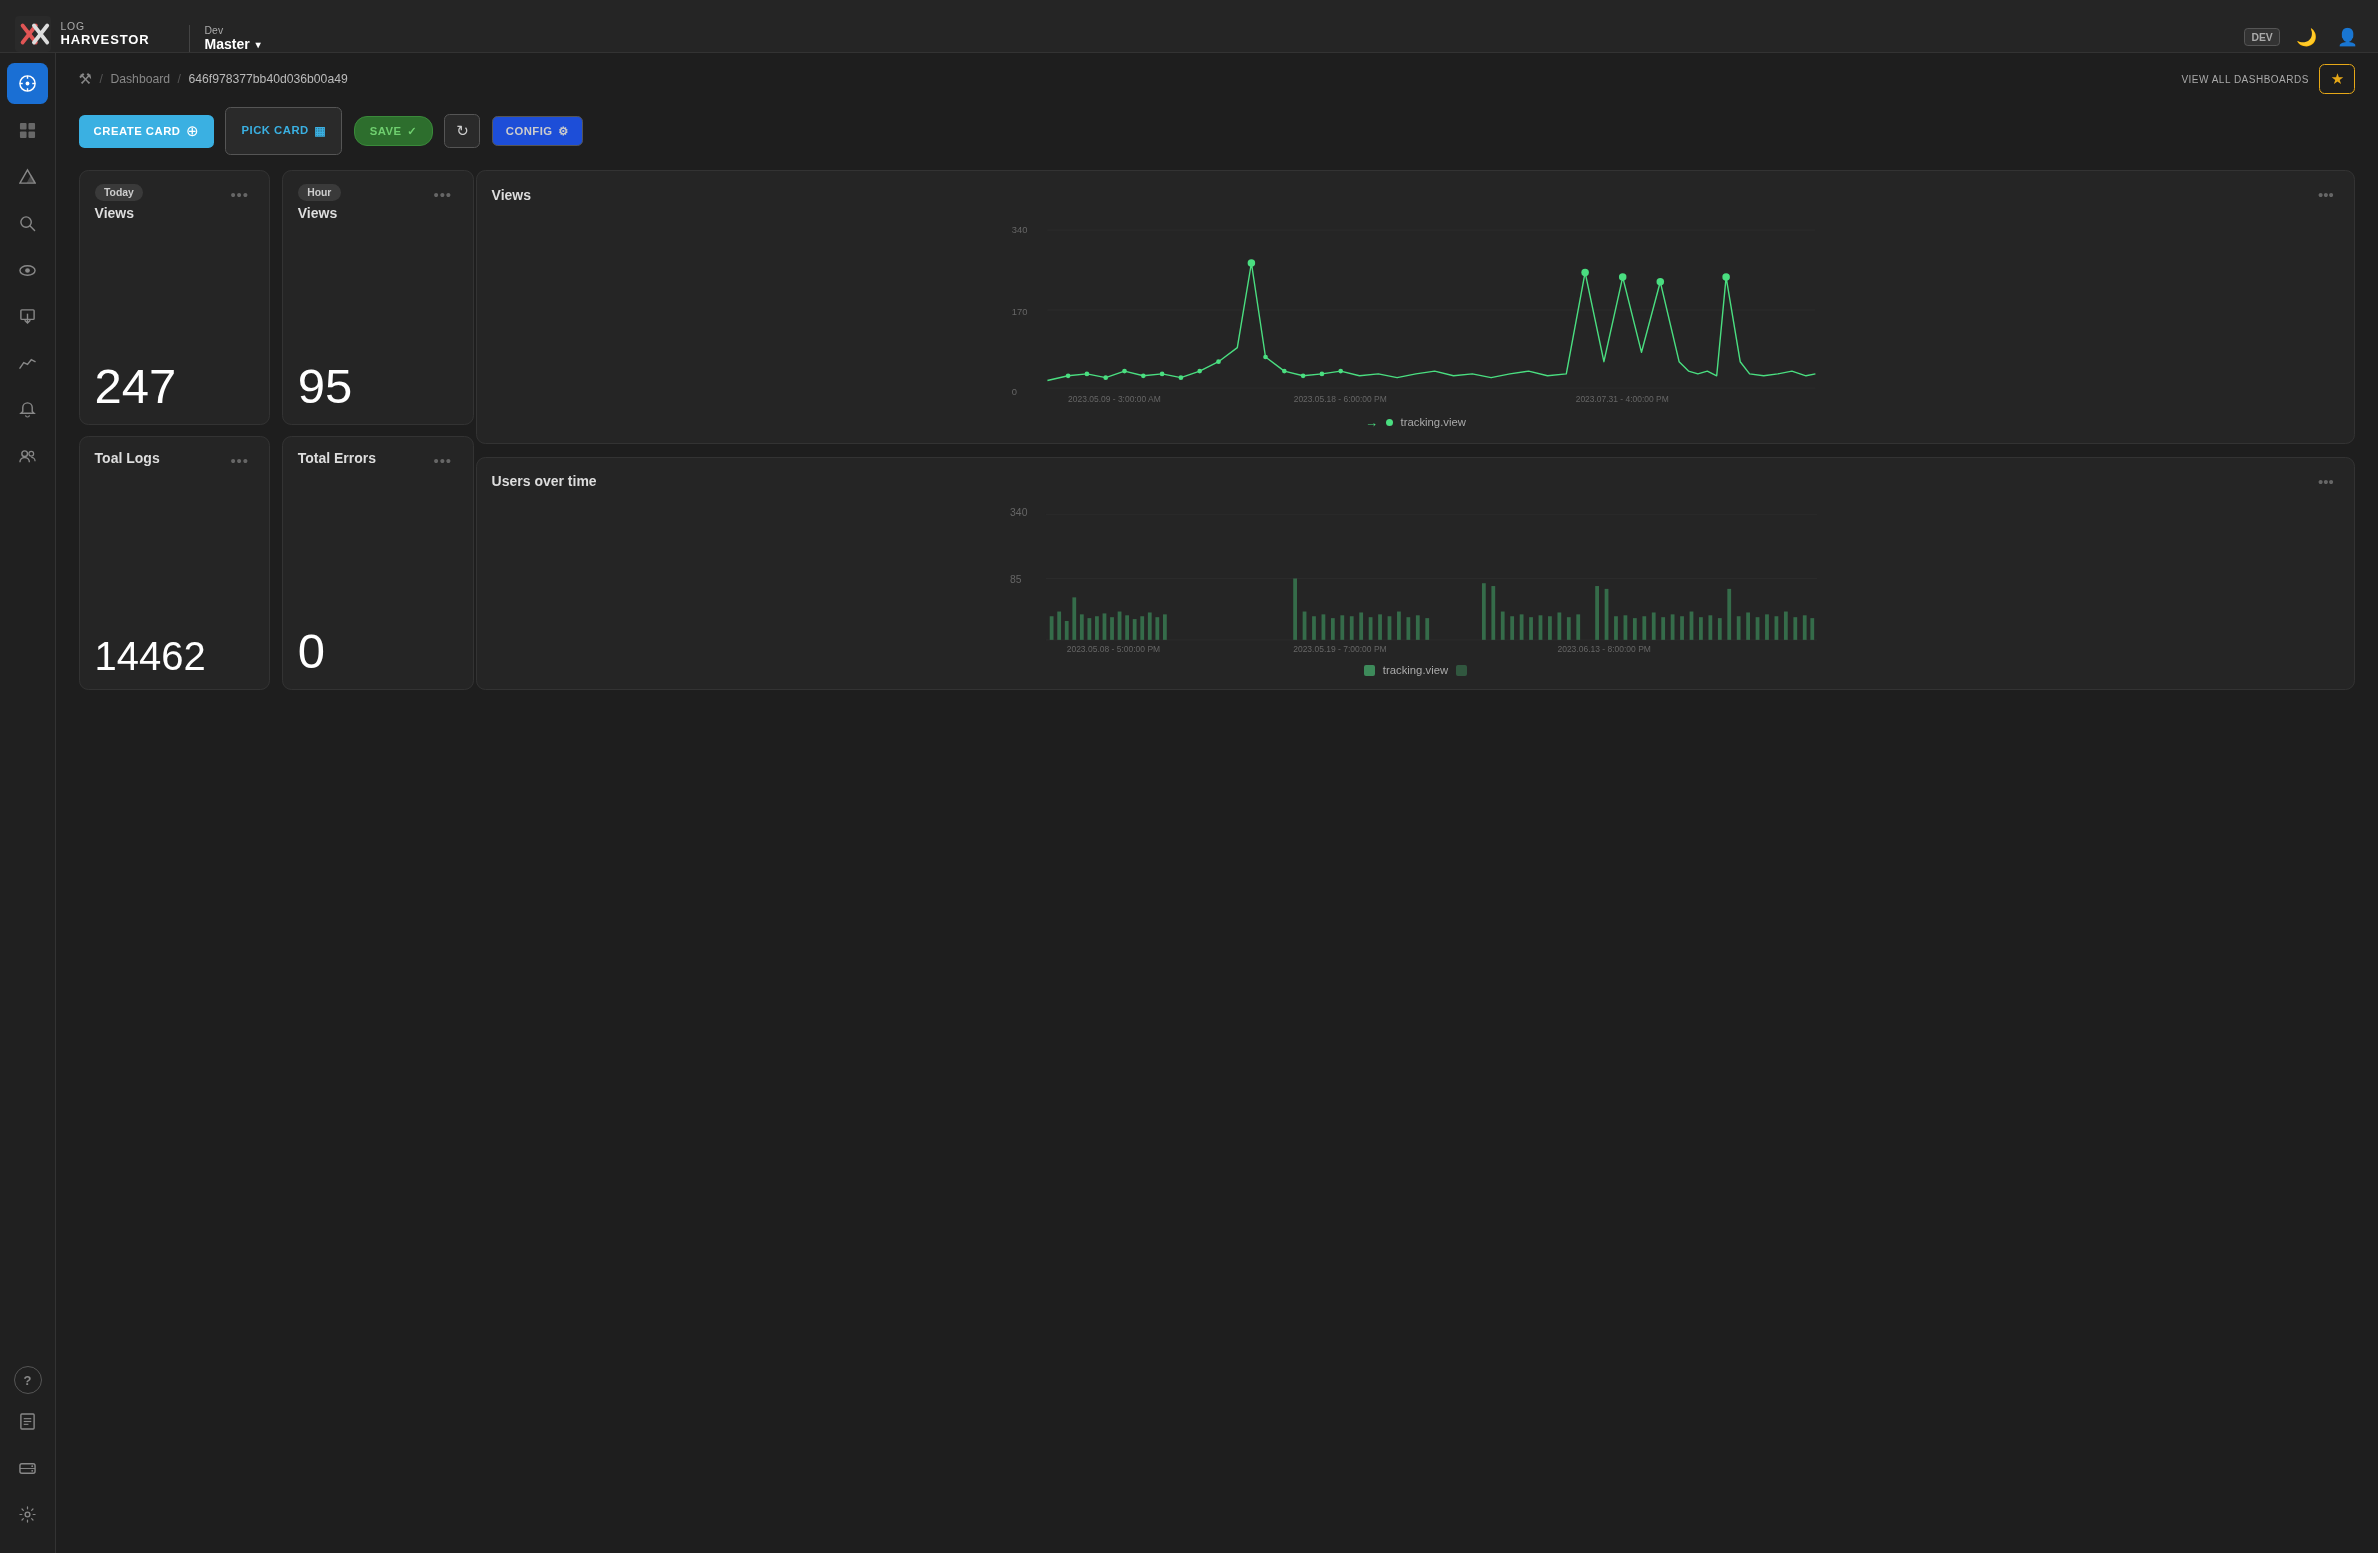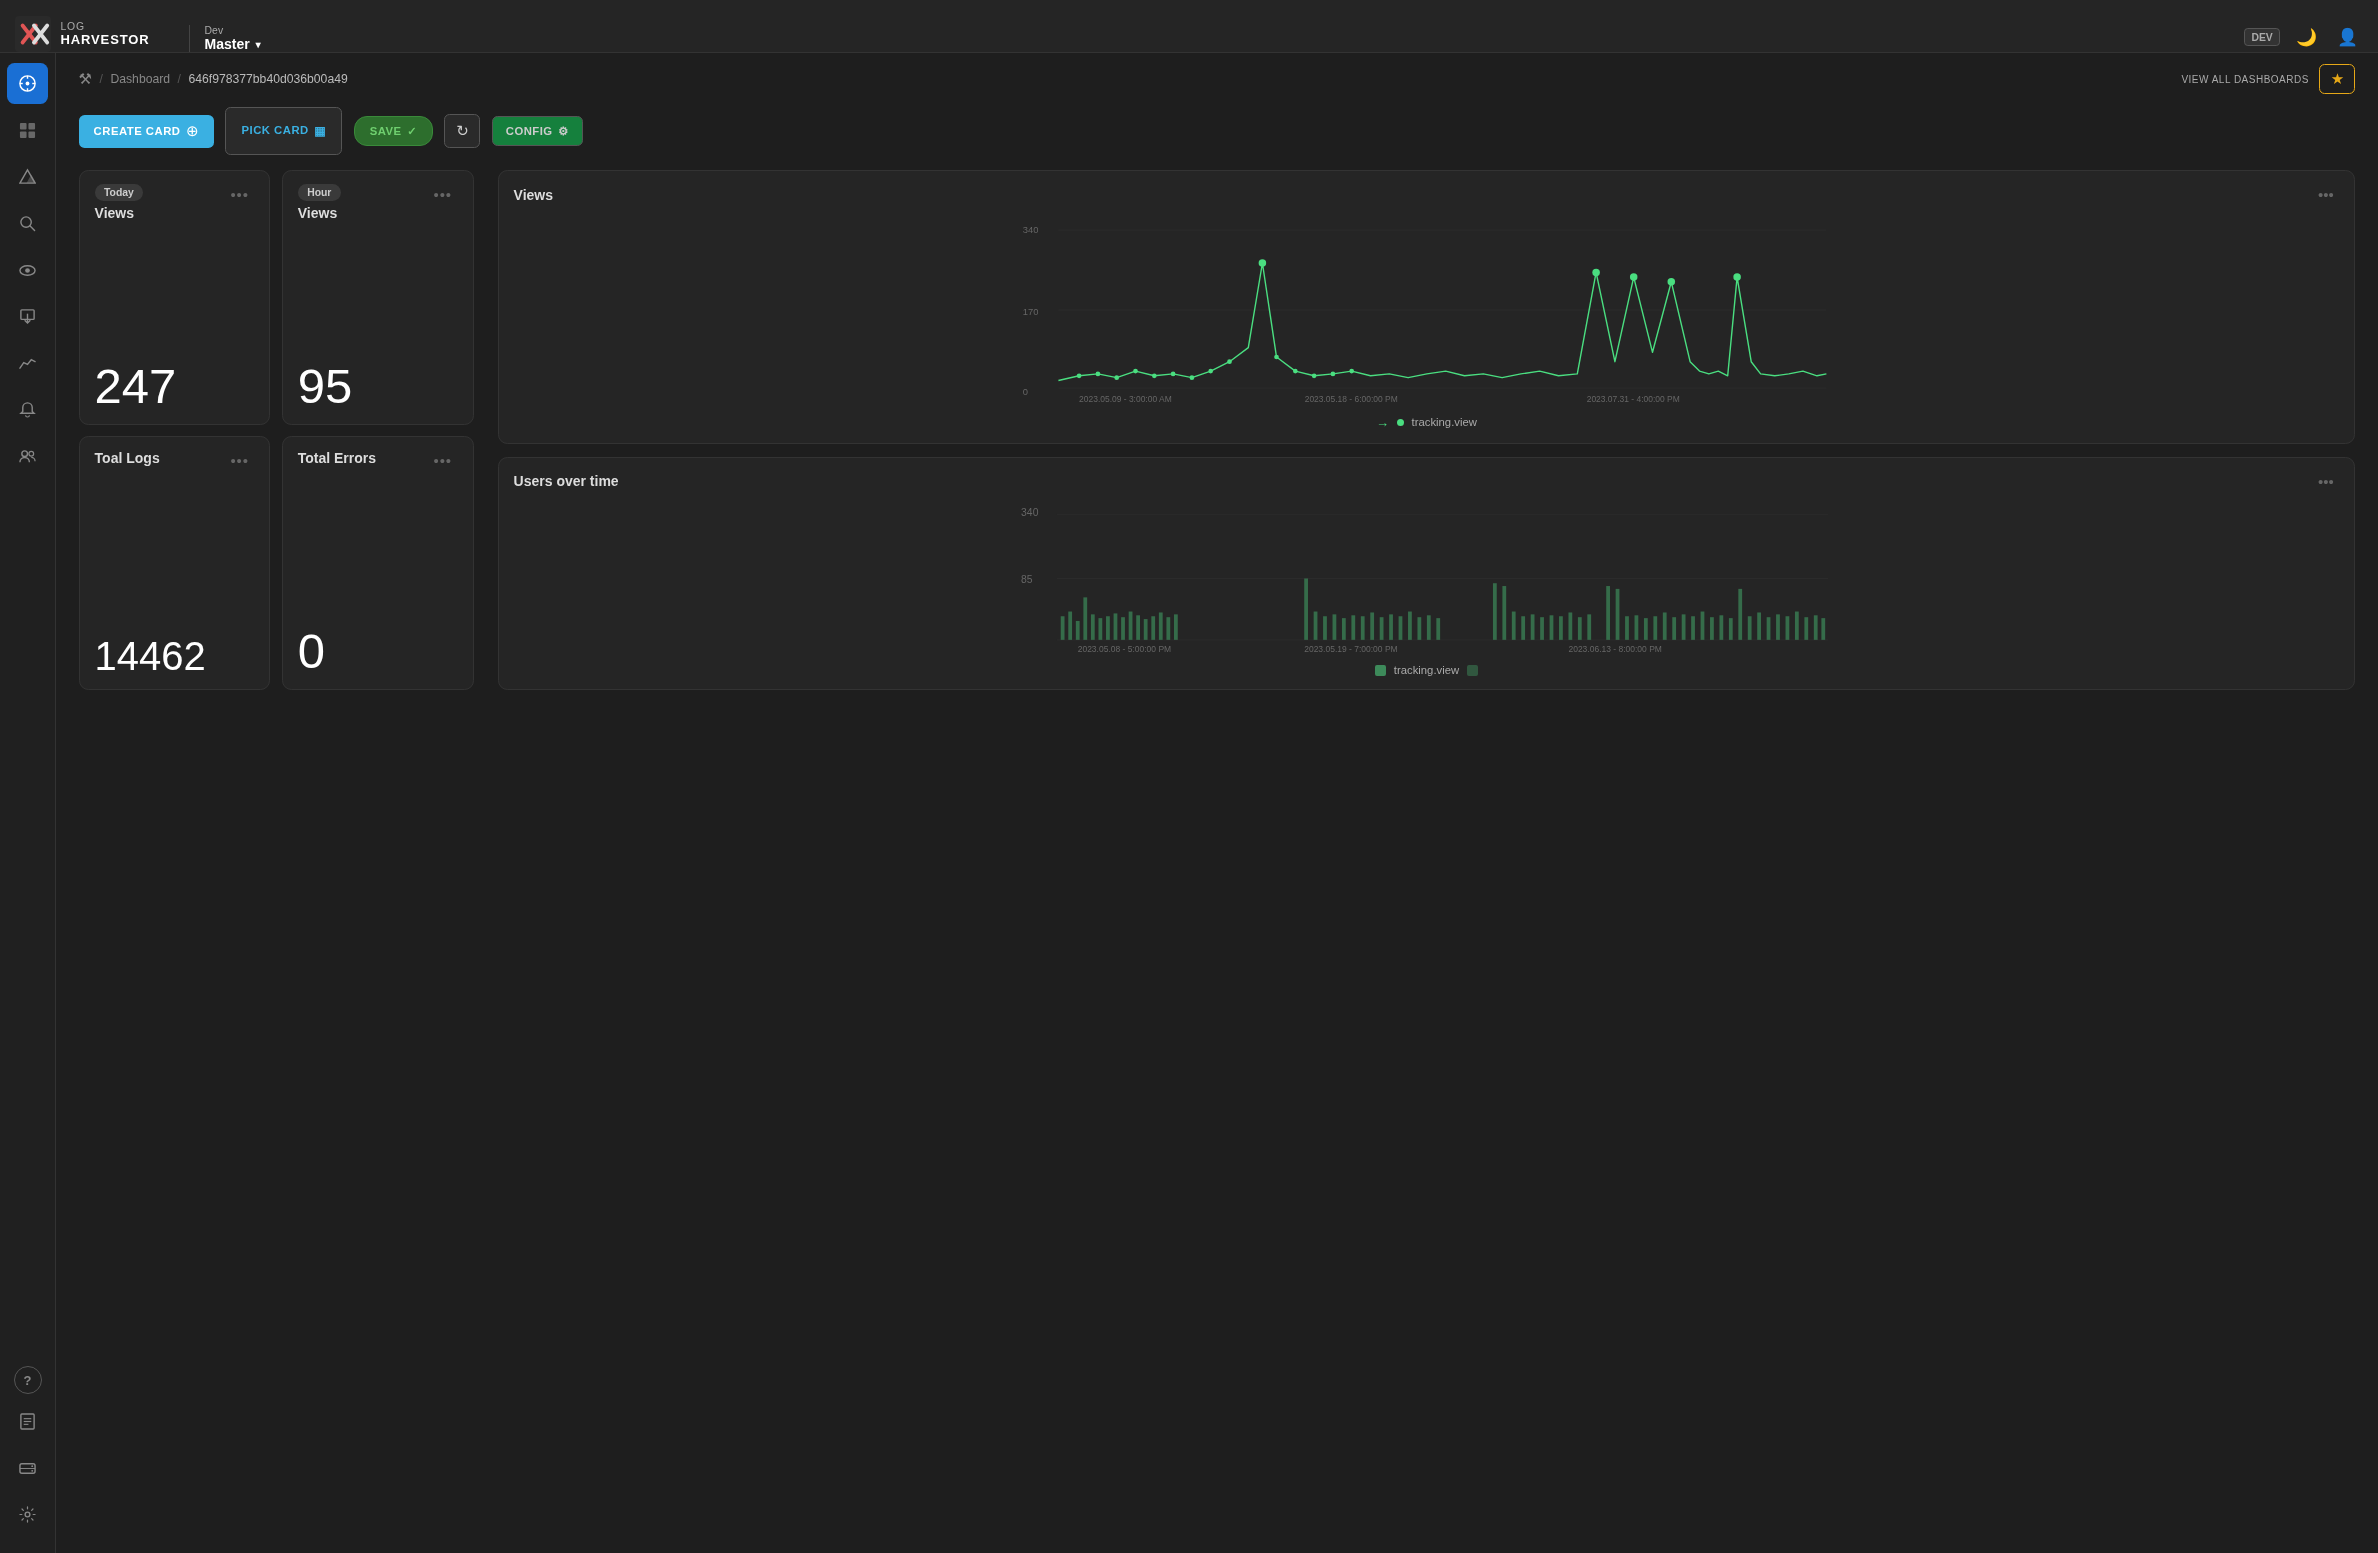--- a/index.html
+++ b/index.html
@@ -233,40 +233,40 @@
       color: #ccc;
       font-size: 15px;
       width: 36px;
       height: 34px;
       cursor: pointer;
       display: flex;
       align-items: center;
       justify-content: center;
     }
     .btn-config {
-      background: #15803d;
+      background: #1d4ed8;
       border: 0.9px solid #555;
       border-radius: 5.6px;
       color: #ccc;
       font-size: 11.3px;
       font-weight: 700;
       letter-spacing: 0.5px;
       padding: 7.5px 13px;
       cursor: pointer;
       display: flex;
       align-items: center;
       gap: 5.6px;
       text-transform: uppercase;
     }
 
     
     .dashboard-grid {
       display: grid;
       grid-template-columns: 395px 1fr;
-      gap: 24px;
+      gap: 2px;
       padding: 0 22.6px 22.6px;
     }
     .left-col {
       display: grid;
       grid-template-columns: 1fr 1fr;
       grid-template-rows: auto auto;
       gap: 11.3px;
     }
     .right-col {
       display: flex;

